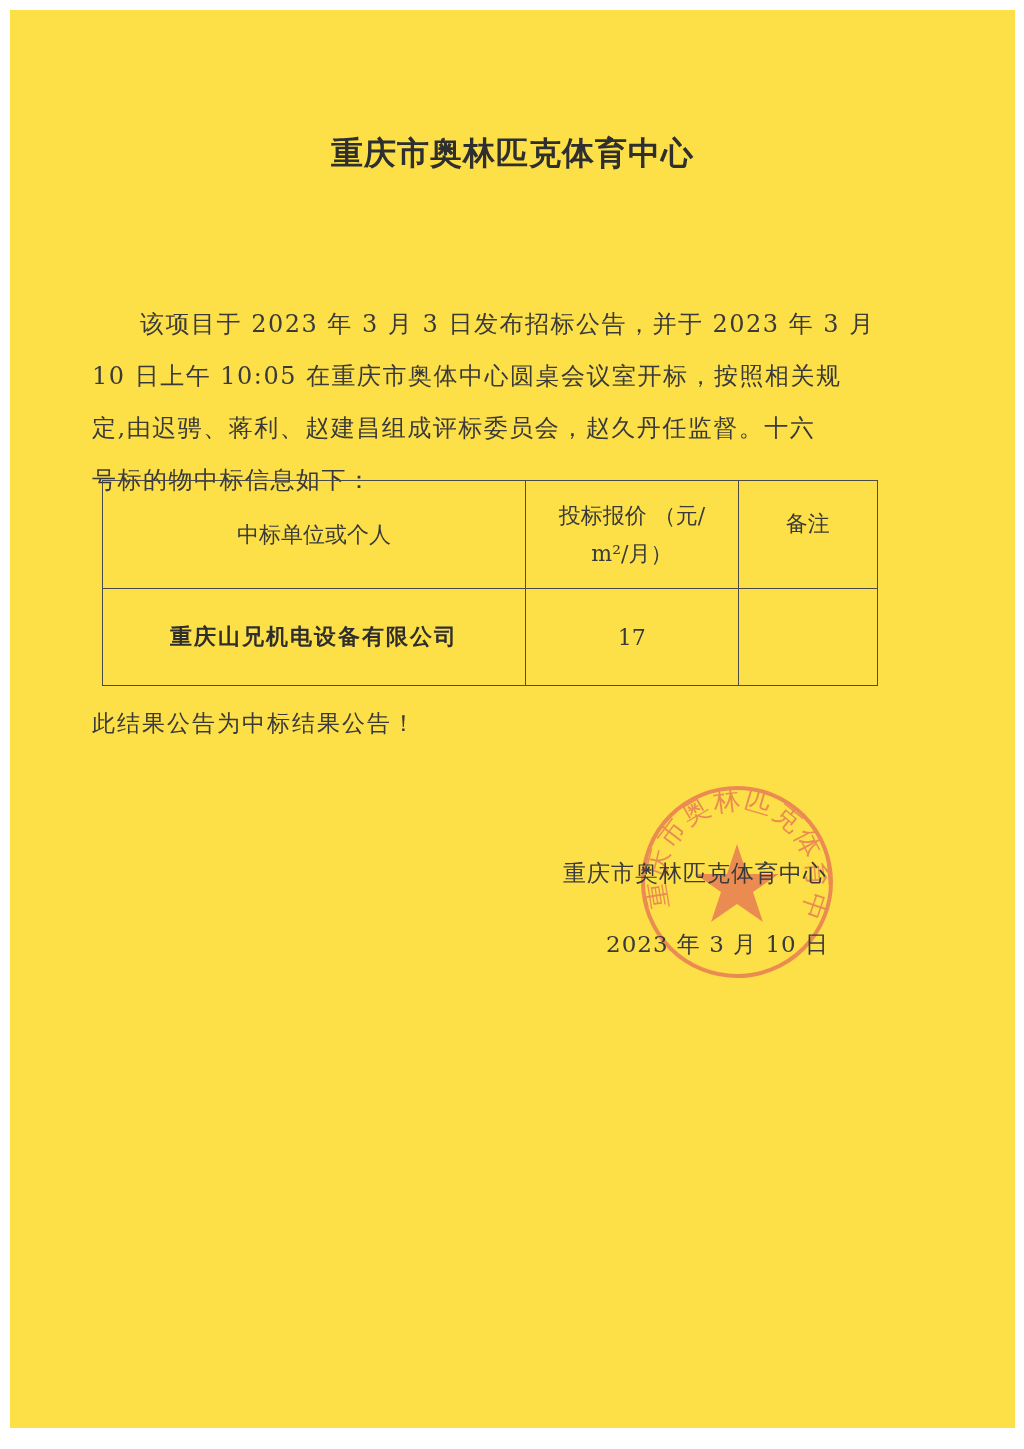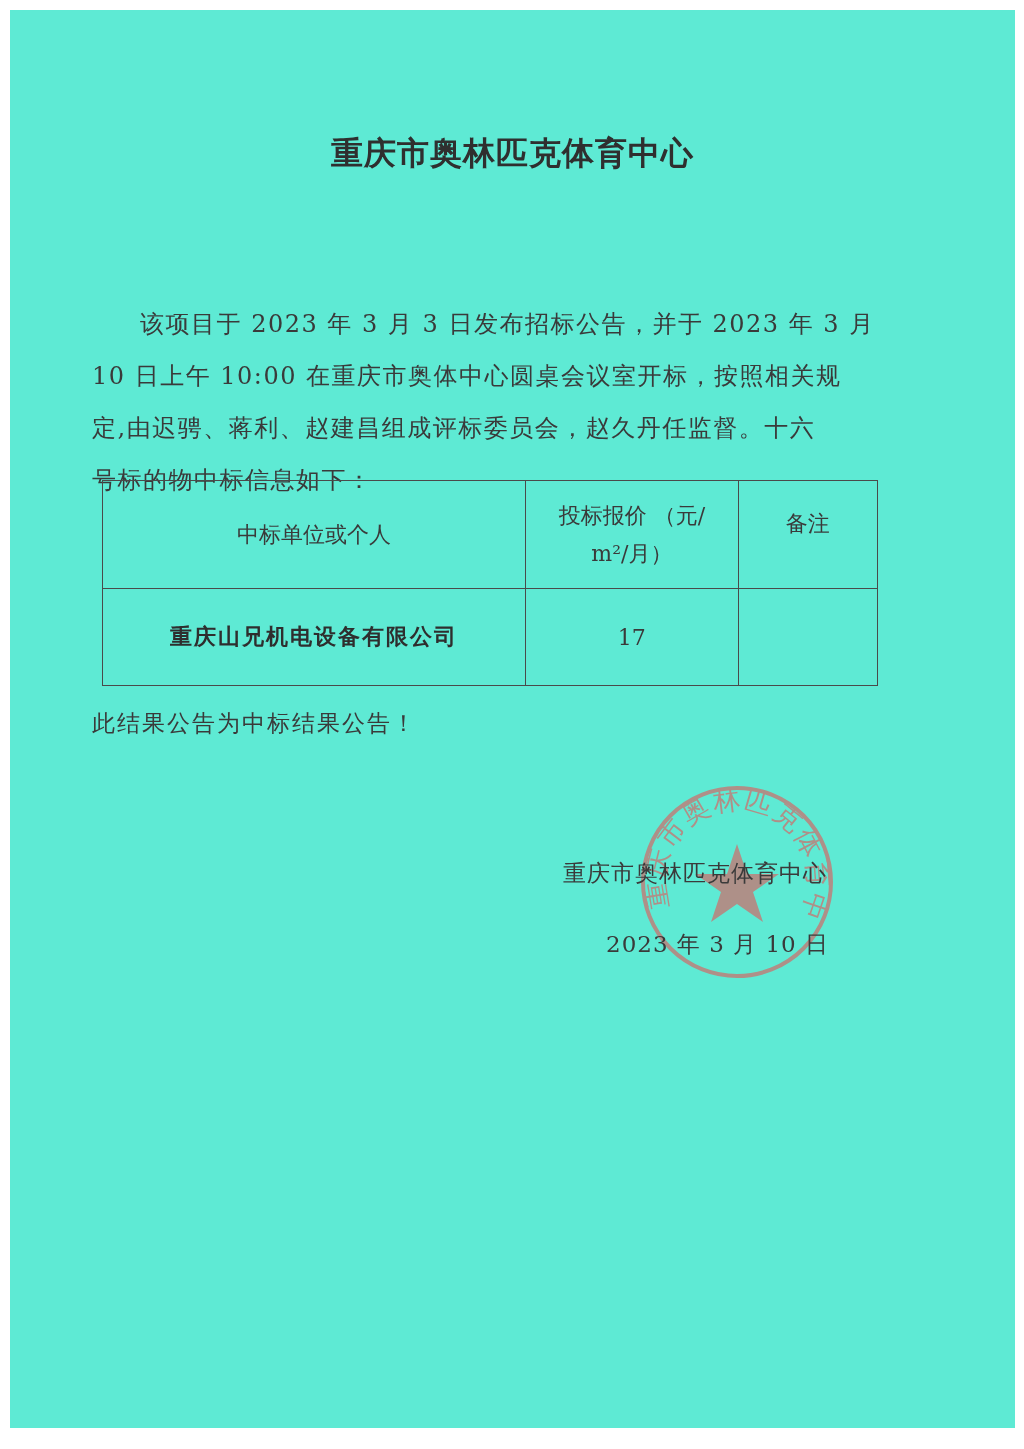--- a/index.html
+++ b/index.html
@@ -1,19 +1,19 @@
 <!DOCTYPE html>
 <html><head>
 <meta charset="utf-8">
 <style>
   html, body { margin: 0; padding: 0; background: #ffffff; }
   body { width: 1024px; height: 1449px; position: relative; overflow: hidden; }
   .page {
     position: absolute; left: 10px; top: 10px; width: 1005px; height: 1418px;
-    background: #5eead4;
+    background: #fde047;
     font-family: "DejaVu Serif", "Liberation Serif", serif;
     color: #333333;
   }
   .title {
     position: absolute; left: 0; width: 100%; text-align: center;
     font-weight: bold; font-size: 32px; color: #2f2f2f; letter-spacing: 1px;
   }
   .t1 { top: 122px; }
   .t2 { top: 178px; }
   .para {
@@ -42,21 +42,21 @@
   .seal { position: absolute; left: 627px; top: 772px; width: 200px; height: 200px; opacity: 0.62; }
 </style>
 </head>
 <body>
 
 <div class="page">
   <div class="title t1">重庆市奥林匹克体育中心</div>
 
   <div class="para" style="top:288px;">
     <span class="line indent">该项目于 2023 年 3 月 3 日发布招标公告，并于 2023 年 3 月</span>
-    <span class="line">10 日上午 10:00 在重庆市奥体中心圆桌会议室开标，按照相关规</span>
+    <span class="line">10 日上午 10:05 在重庆市奥体中心圆桌会议室开标，按照相关规</span>
     <span class="line">定,由迟骋、蒋利、赵建昌组成评标委员会，赵久丹任监督。十六</span>
     <span class="line">号标的物中标信息如下：</span>
   </div>
 
   <table class="result">
     <tbody>
         <tr class="hrow">
       <td class="c1">中标单位或个人</td>
       <td class="c2 hdr-price">
         <div>投标报价 （元/</div>

